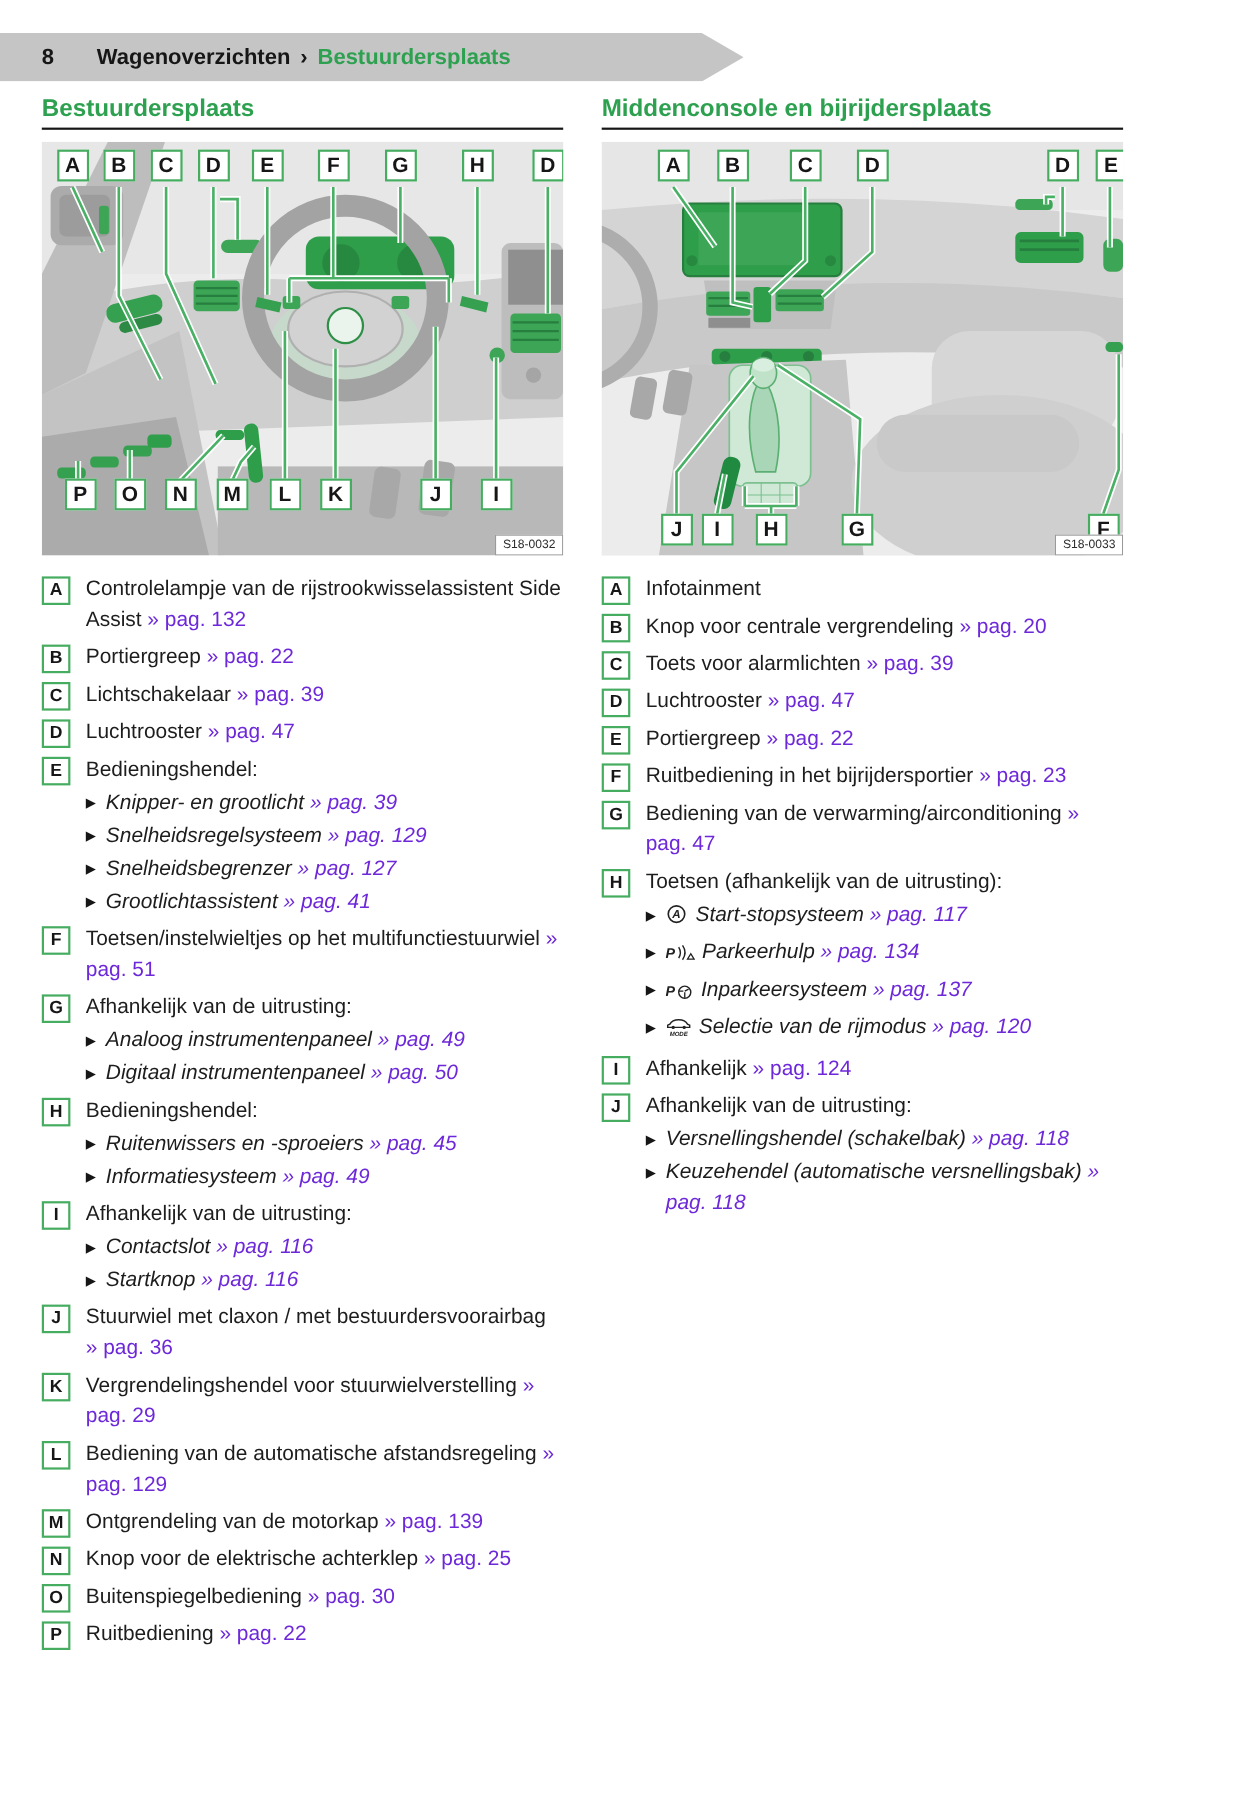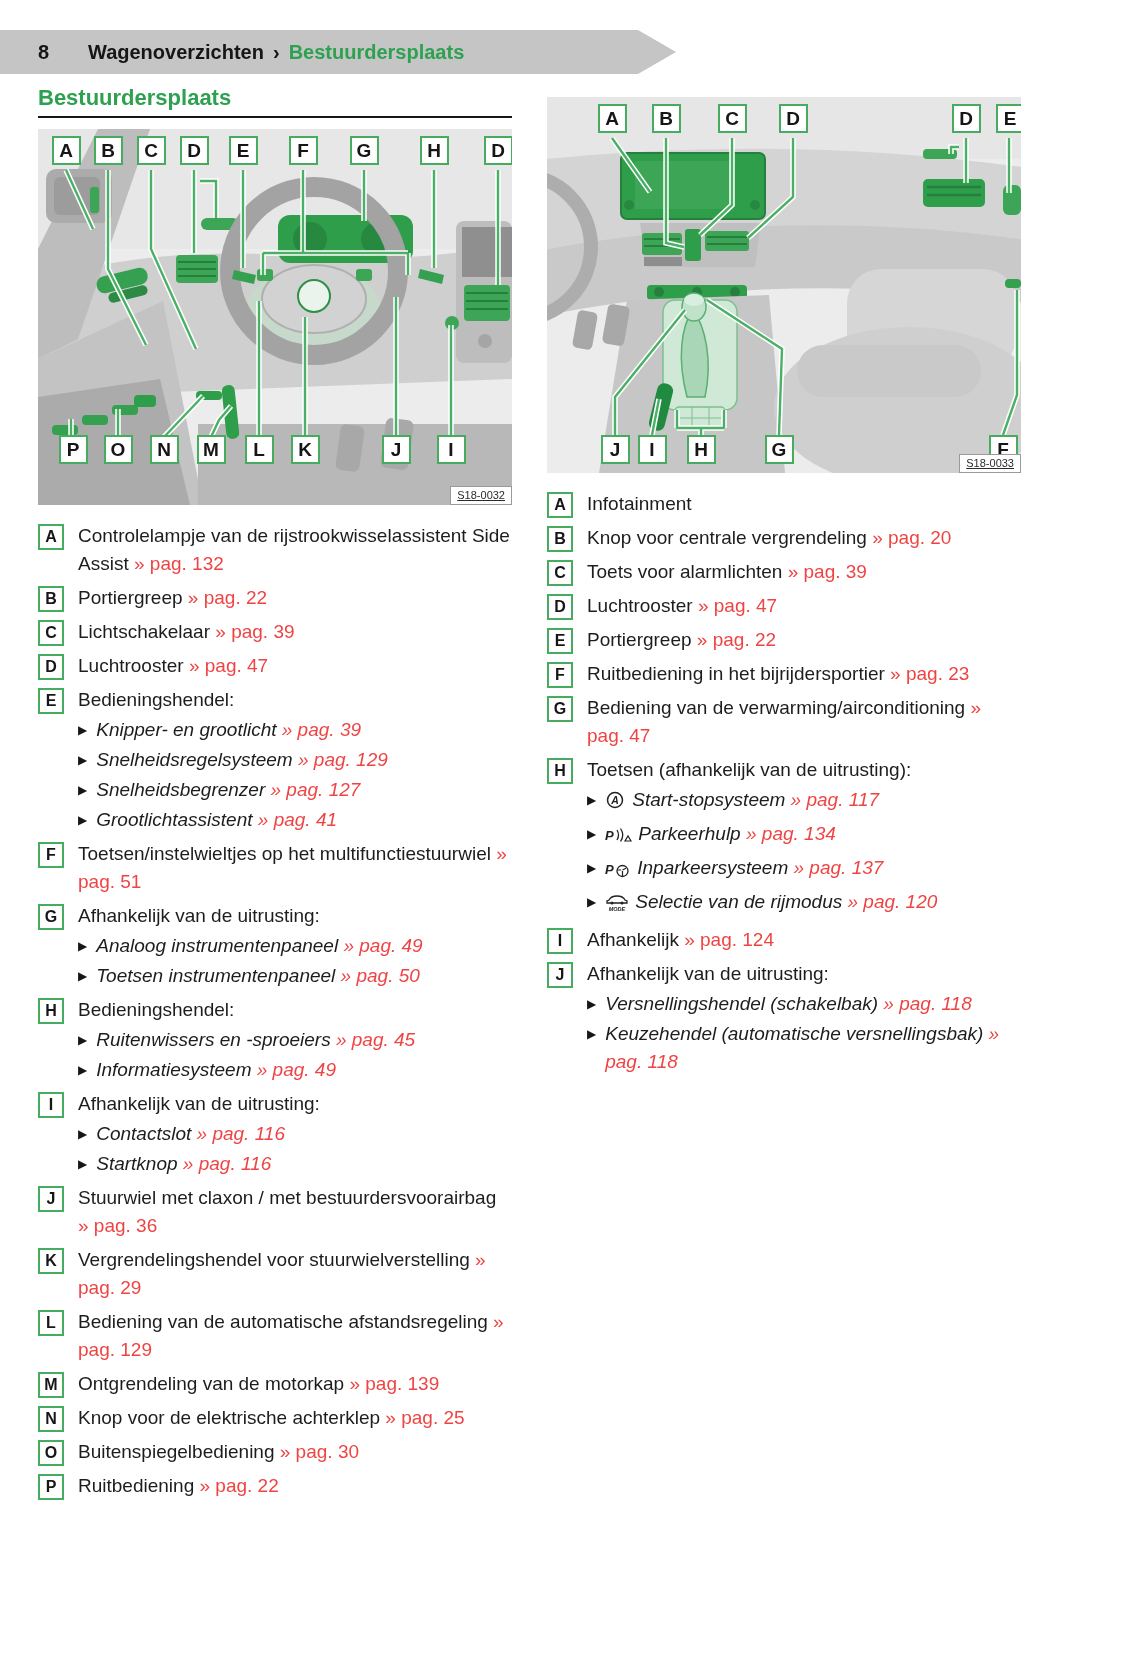--- a/index.html
+++ b/index.html
@@ -19,31 +19,31 @@
   .col{width:474px;}
   .col h2{font-size:22px;line-height:24px;color:#2ea150;font-weight:bold;margin:0;
           padding-bottom:6px;border-bottom:2px solid #161616;}
   
   .figure{position:relative;width:474px;height:376px;margin-top:11px;background:#ececec;overflow:hidden;}
   .figure svg.art{position:absolute;left:0;top:0;}
   .labelbox{position:absolute;width:29px;height:29px;box-sizing:border-box;background:#fff;
             border:2.5px solid #45ac60;display:flex;align-items:center;justify-content:center;
             font-size:19px;font-weight:bold;color:#161616;z-index:3;}
   .figcode{position:absolute;right:0;bottom:0;background:#fff;border:1px solid #9a9a9a;
-           font-size:11px;line-height:13px;padding:2px 6px;color:#2b2b2b;z-index:4;text-decoration:underline;}
+           font-size:11px;line-height:13px;padding:2px 6px;color:#2b2b2b;z-index:4;}
   .lw{stroke:#fff;stroke-width:5.5;fill:none;}
   .lg{stroke:#49b065;stroke-width:2.4;fill:none;}
   
   .list{margin-top:17px;font-size:19px;line-height:28px;}
   .item{display:flex;margin-bottom:6px;}
   .key{flex:0 0 26px;height:26px;box-sizing:border-box;border:2px solid #45ac60;background:#fff;
        color:#161616;font-weight:bold;font-size:16px;display:flex;align-items:center;
        justify-content:center;margin-right:14px;margin-top:2px;}
   .body{flex:1;min-width:0;}
-  .ref{color:#ef4444;}
+  .ref{color:#6d28d9;}
   .sub{display:flex;margin-top:2px;}
   .bullet{flex:0 0 auto;margin-right:9px;font-size:12px;line-height:28px;color:#161616;}
   .subtext{flex:1;min-width:0;font-style:italic;}
   .icn{display:inline-block;vertical-align:-4px;margin-right:6px;}
 </style>
 </head>
 <body>
 
 <div class="page">
 
@@ -232,21 +232,21 @@
           <div class="item">
             <div class="key">G</div>
             <div class="body">
               <div><span>Afhankelijk van de uitrusting:</span></div>
               <div class="sub">
                 <span class="bullet">▶</span>
                 <span class="subtext"><span>Analoog instrumentenpaneel</span><span class="ref"> » pag. 49</span></span>
               </div>
               <div class="sub">
                 <span class="bullet">▶</span>
-                <span class="subtext"><span>Toetsen instrumentenpaneel</span><span class="ref"> » pag. 50</span></span>
+                <span class="subtext"><span>Digitaal instrumentenpaneel</span><span class="ref"> » pag. 50</span></span>
               </div>
             </div>
           </div>
           <div class="item">
             <div class="key">H</div>
             <div class="body">
               <div><span>Bedieningshendel:</span></div>
               <div class="sub">
                 <span class="bullet">▶</span>
                 <span class="subtext"><span>Ruitenwissers en -sproeiers</span><span class="ref"> » pag. 45</span></span>
@@ -310,20 +310,21 @@
           <div class="item">
             <div class="key">P</div>
             <div class="body">
               <div><span>Ruitbediening</span><span class="ref"> » pag. 22</span></div>
             </div>
           </div>
         </div>
     </section>
 
     <section class="col">
+      <h2>Middenconsole en bijrijdersplaats</h2>
 
       <div class="figure" id="fig-right">
         <svg class="art" width="474" height="376" viewBox="0 0 474 376">
           <rect width="474" height="376" fill="#ececec"></rect>
           <rect width="474" height="62" fill="#e6e6e6"></rect>
           <path d="M0 62 Q240 38 474 70 L474 142 Q240 112 0 152 Z" fill="#d4d4d4"></path>
           <path d="M0 152 Q240 110 474 142 L474 205 Q240 172 0 218 Z" fill="#c9c9c9"></path>
 
           <circle cx="-28" cy="150" r="72" fill="none" stroke="#adadad" stroke-width="14"></circle>
 

